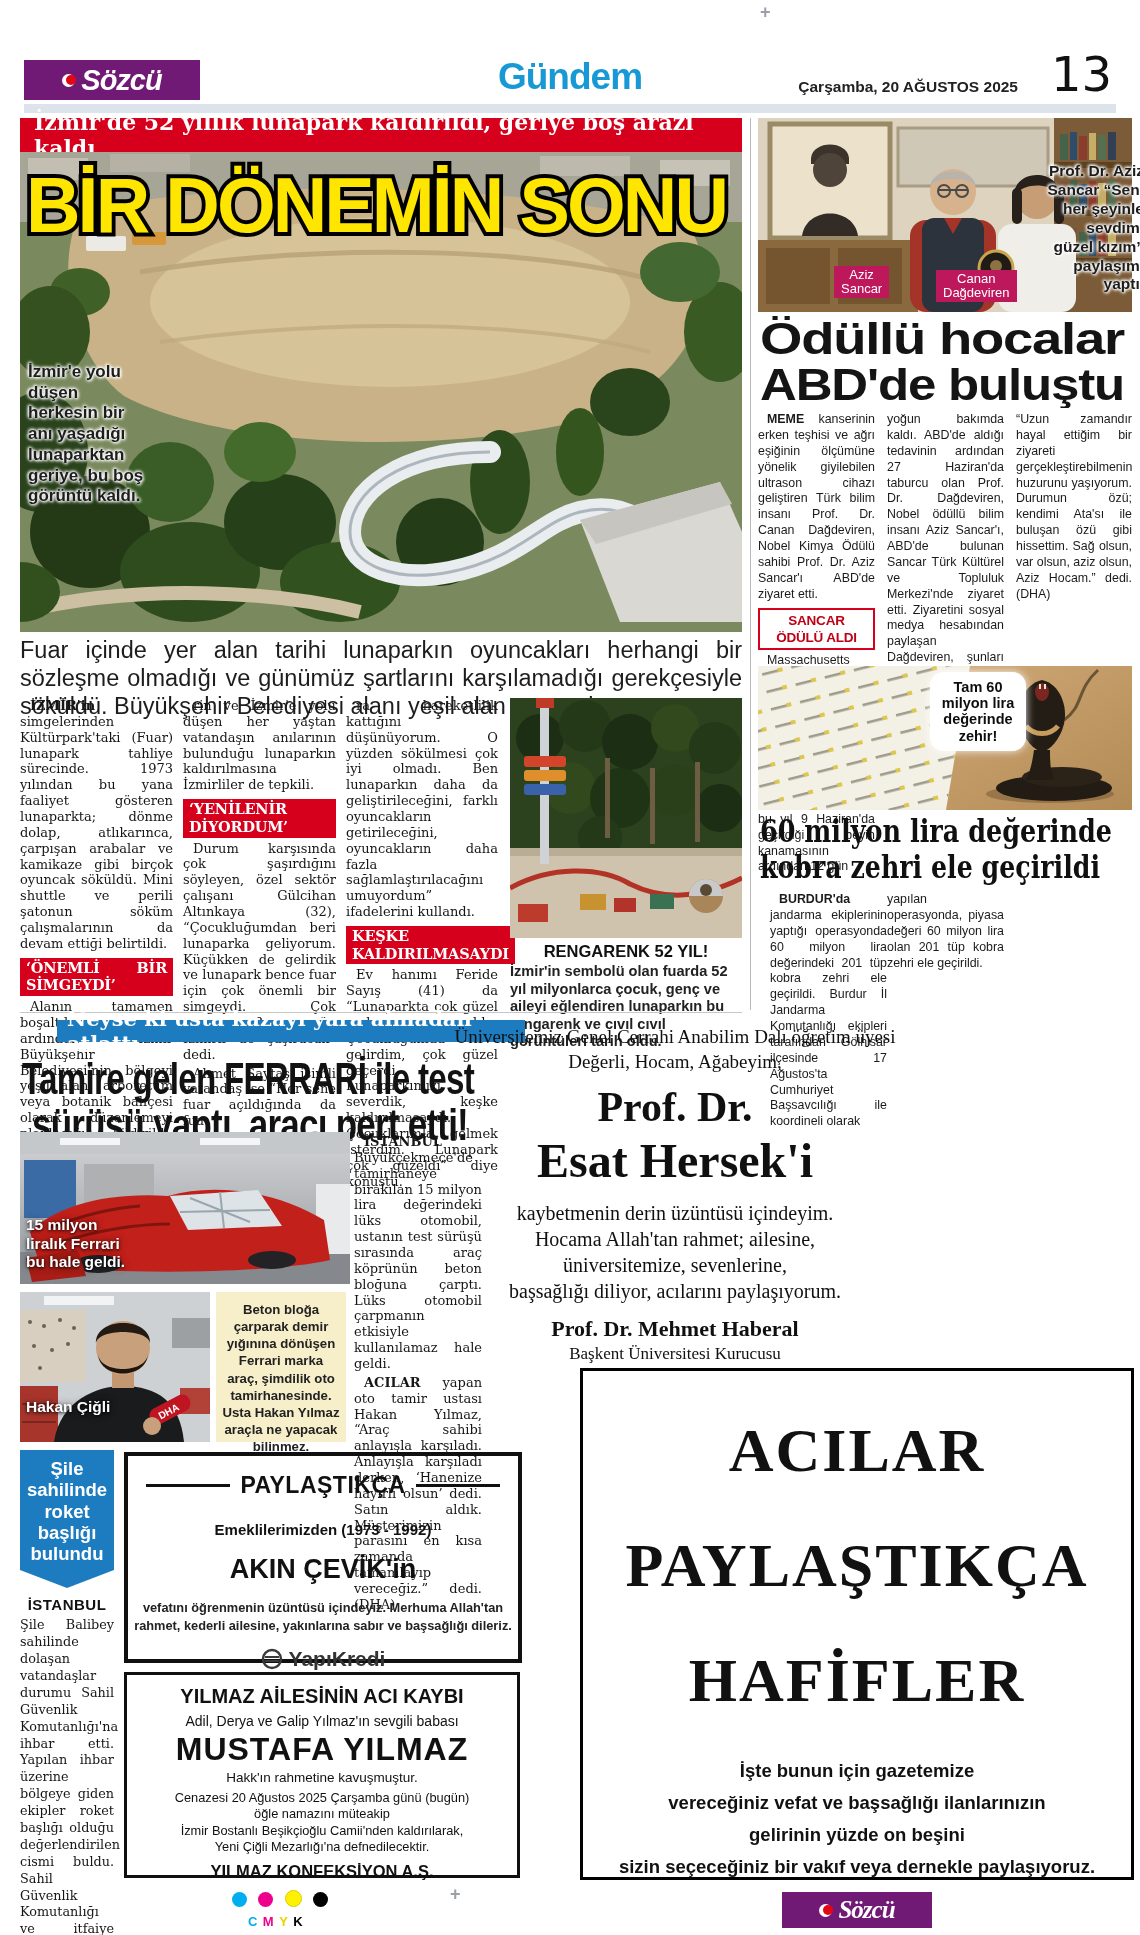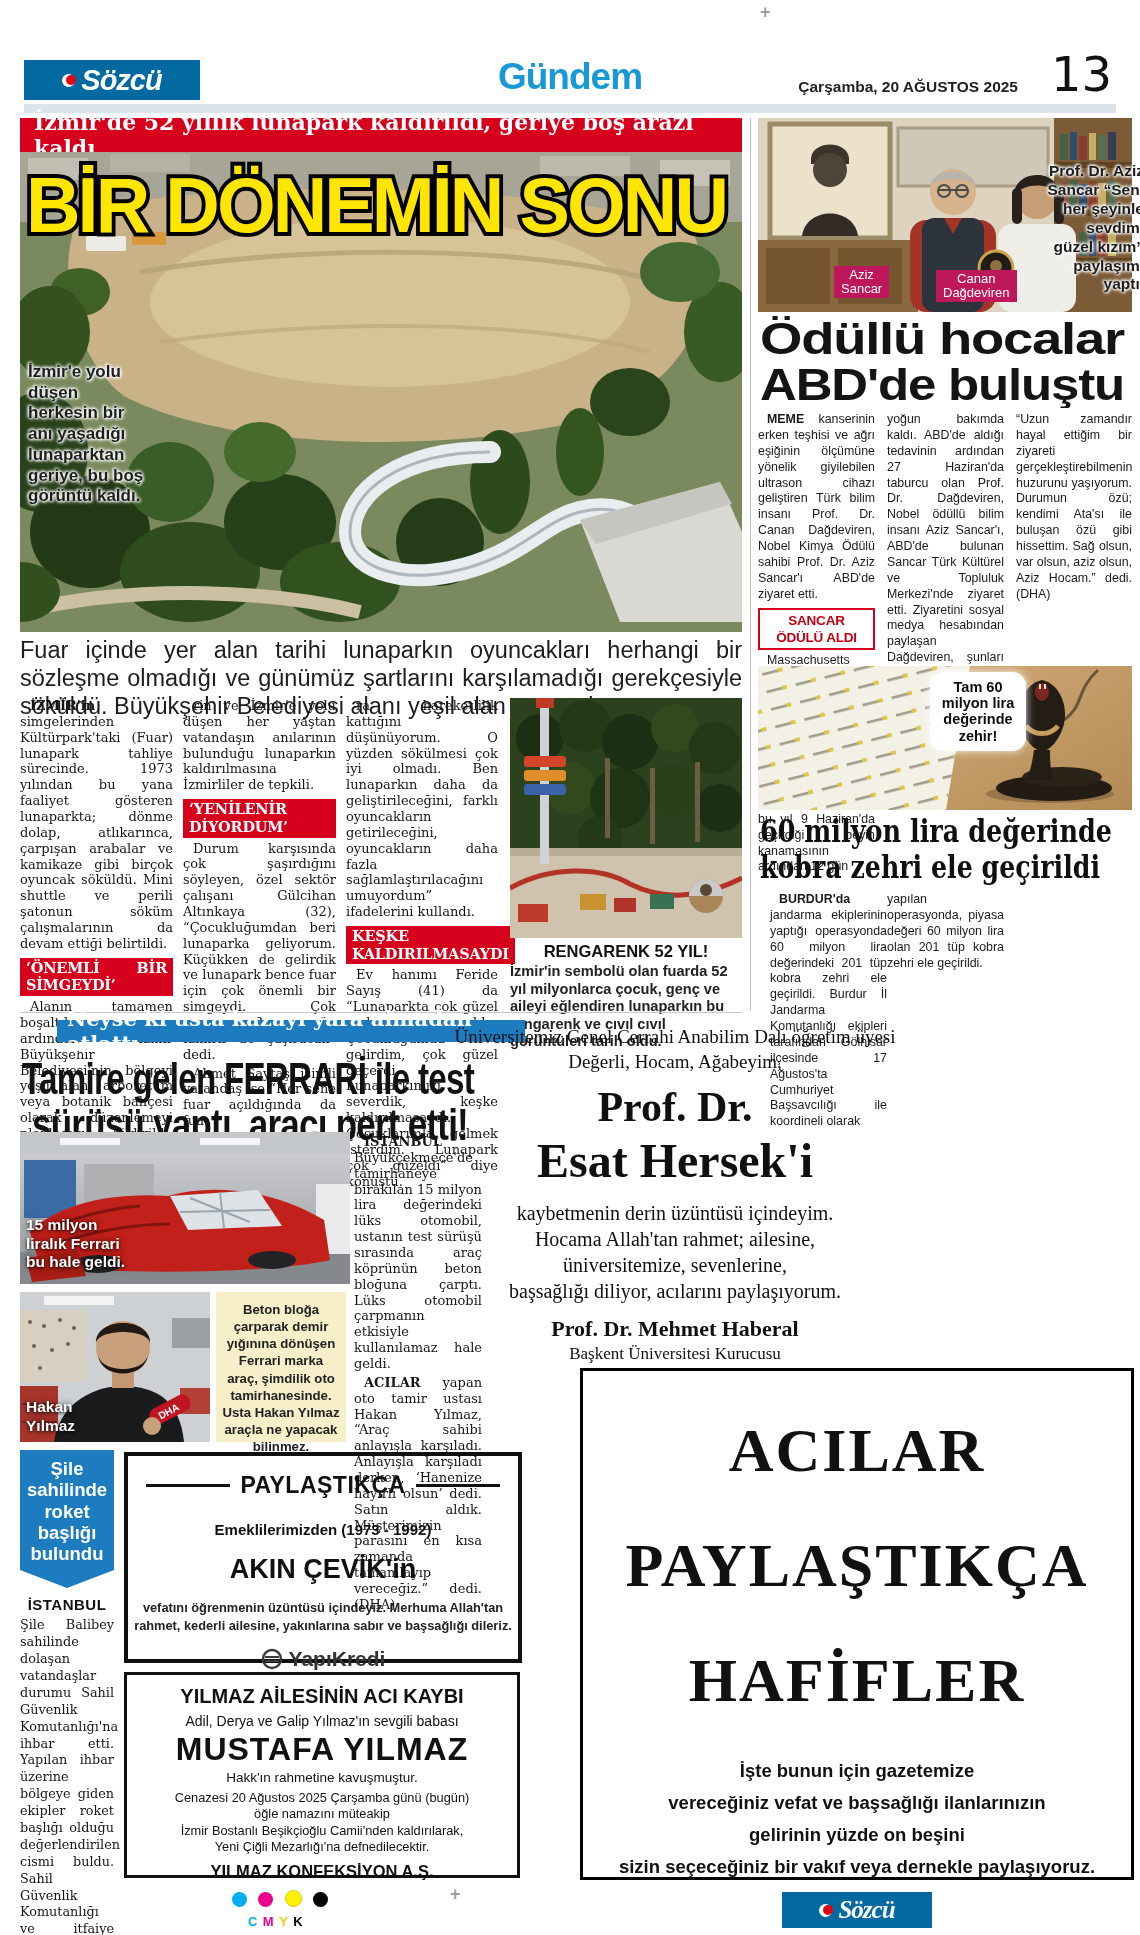--- a/index.html
+++ b/index.html
@@ -1,21 +1,21 @@
 <!DOCTYPE html>
 <html><head>
 <meta charset="utf-8">
 <style>
   html,body{margin:0;padding:0;background:#e9e9e9;}
   .page{position:relative;width:1140px;height:1935px;background:#fff;margin:0 auto;
         font-family:"Liberation Sans",sans-serif;color:#111;overflow:hidden;}
   .abs{position:absolute;}
 
   
-  .logo-box{background:#0369a1;color:#fff;display:flex;align-items:center;justify-content:center;
+  .logo-box{background:#701a75;color:#fff;display:flex;align-items:center;justify-content:center;
             font-weight:bold;font-style:italic;gap:6px;}
   .logo-box .word{letter-spacing:-1px;}
   .cres{width:13px;height:13px;border-radius:50%;background:#fff;position:relative;display:inline-block;}
   .cres i{position:absolute;left:4px;top:1px;width:10px;height:10px;border-radius:50%;background:#e30613;}
   .section-title{width:100%;text-align:center;font-size:37px;font-weight:800;color:#1899d6;letter-spacing:-1px;}
   .date-line{font-size:15.5px;font-weight:bold;color:#222;}
   .page-num{font-size:48px;font-weight:500;font-family:"DejaVu Sans",sans-serif;color:#111;}
   .grayband{background:#dde3ea;}
   .regmark{color:#9aa0a6;font-size:18px;font-weight:bold;}
 
@@ -363,21 +363,21 @@
       <rect x="92" y="78" width="22" height="18" fill="#c29772"></rect>
       <circle cx="103" cy="56" r="27" fill="#c9a07c"></circle>
       <path d="M76,52 C74,24 132,24 130,52 C130,36 76,36 76,52 Z" fill="#221a13"></path>
       <path d="M78,62 C80,88 126,88 128,62 C126,82 80,82 78,62 Z" fill="#1d150e"></path>
       <g transform="rotate(-28 148 118)">
         <rect x="128" y="110" width="44" height="17" rx="8" fill="#bf1422"></rect>
         <text x="137" y="123" font-size="10" font-weight="bold" fill="#fff" font-family="Liberation Sans, sans-serif">DHA</text>
       </g>
       <circle cx="132" cy="134" r="9" fill="#c9a07c"></circle>
     </svg>
-    <div class="abs cap-white" style="left:6px;top:378px;width:90px;">Hakan Yılmaz</div>
+    <div class="abs cap-white" style="left:6px;top:378px;width:90px;">Hakan Çiğli</div>
 
     <div class="abs yellowbox" style="left:196px;top:272px;width:130px;height:150px;">Beton bloğa çarparak demir yığınına dönüşen Ferrari marka araç, şimdilik oto tamirhanesinde. Usta Hakan Yılmaz araçla ne yapacak bilinmez.</div>
 
     <div class="abs sercol" style="left:334px;top:114px;width:128px;height:332px;">
       <p><b>İSTANBUL</b><span> Büyükçekmece'de tamirhaneye bırakılan 15 milyon lira değerindeki lüks otomobil, ustanın test sürüşü sırasında araç köprünün beton bloğuna çarptı. Lüks otomobil çarpmanın etkisiyle kullanılamaz hale geldi.</span></p>
       <p><b>ACILAR</b><span> yapan oto tamir ustası Hakan Yılmaz, “Araç sahibi anlayışla karşıladı. Anlayışla karşıladı derken, ‘Hanenize hayırlı olsun’ dedi. Satın aldık. Müşterimizin parasını en kısa zamanda tamamlayıp vereceğiz.” dedi. (DHA)</span></p>
     </div>
   </div>
 
   <div class="abs center serif" style="left:440px;top:1026px;width:470px;color:#101010;">

